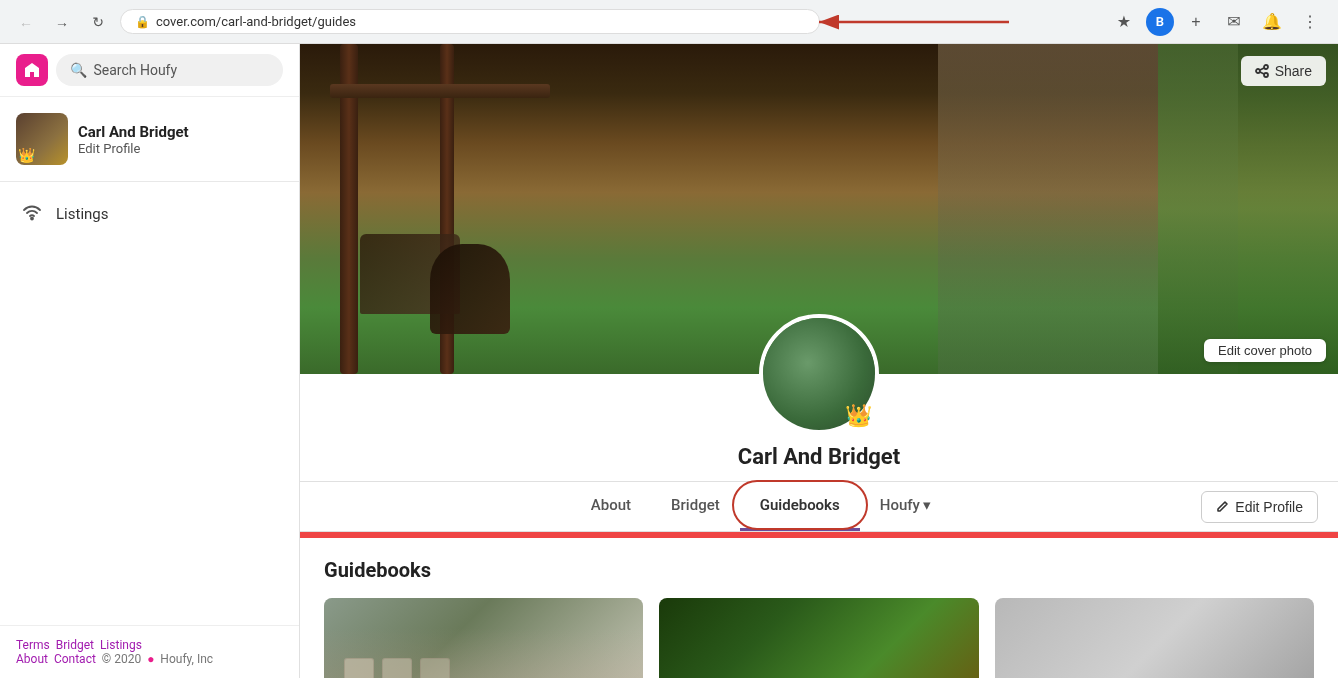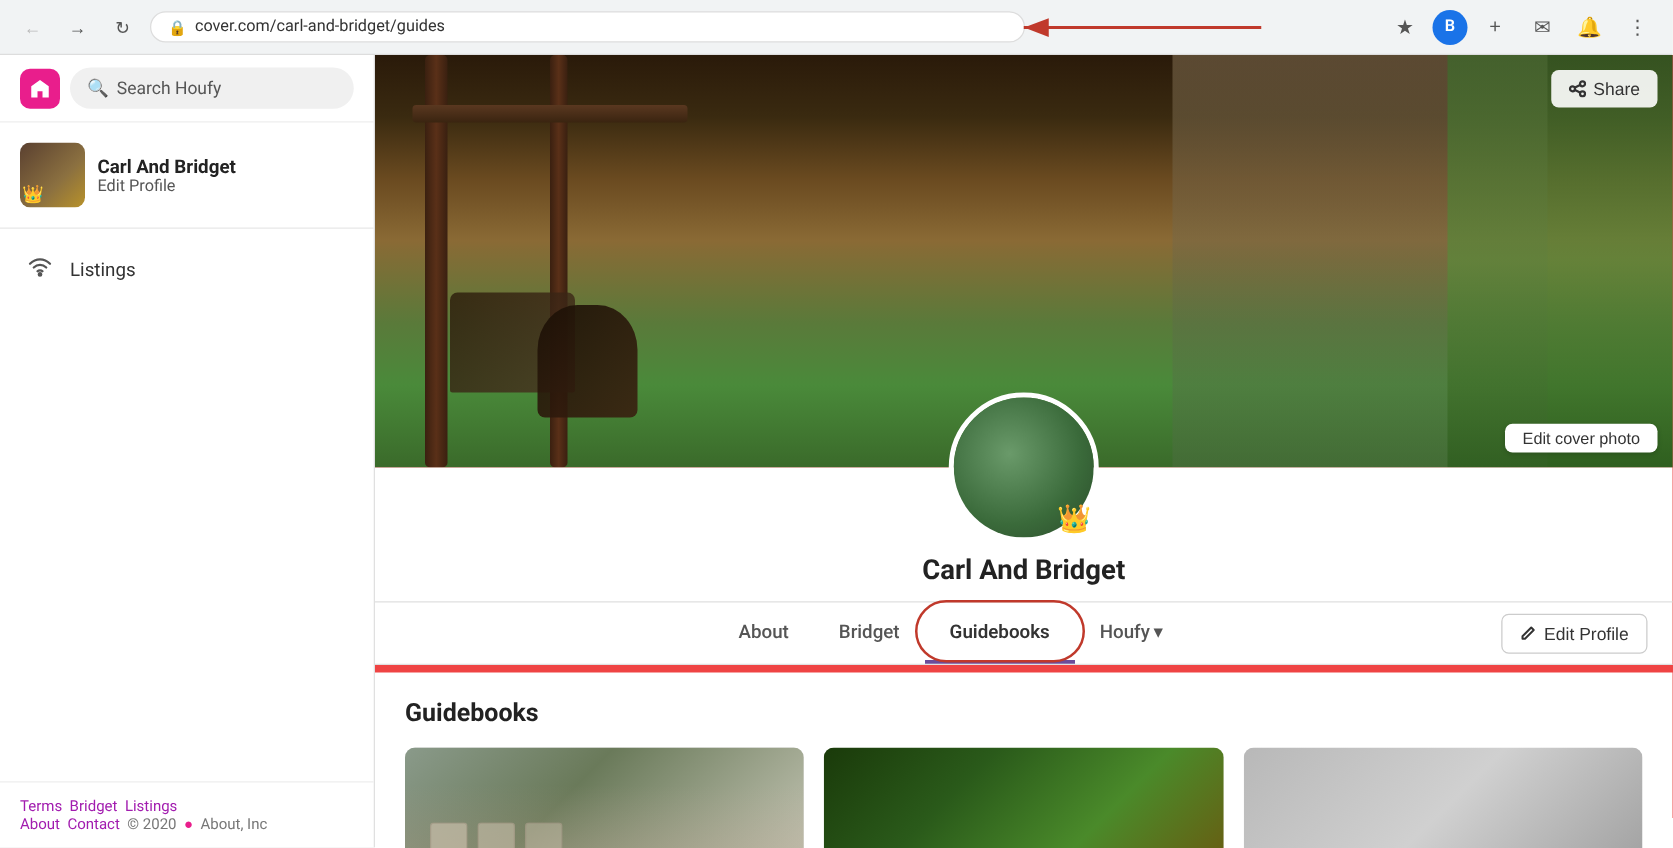--- a/index.html
+++ b/index.html
@@ -418,21 +418,21 @@
       <div>
         <a href="#">Terms</a>&nbsp;
         <a href="#">Bridget</a>&nbsp;
         <a href="#">Listings</a>
       </div>
       <div>
         <a href="#">About</a>&nbsp;
         <a href="#">Contact</a>&nbsp;
         <span>© 2020</span>&nbsp;
         <span class="houfy-dot">●</span>&nbsp;
-        <span>About, Inc</span>
+        <span>Houfy, Inc</span>
       </div>
     </div>
   </aside>
 
   <main class="main-content">
 
     <div class="cover-area">
 
       <div style="position:absolute;inset:0;background:linear-gradient(180deg, #2a1a0a 0%, #3a2a10 15%, #6a4a20 30%, #8a6a35 45%, #5a7a3a 65%, #4a8a3a 80%, #3a6a2a 100%);"></div>
 

